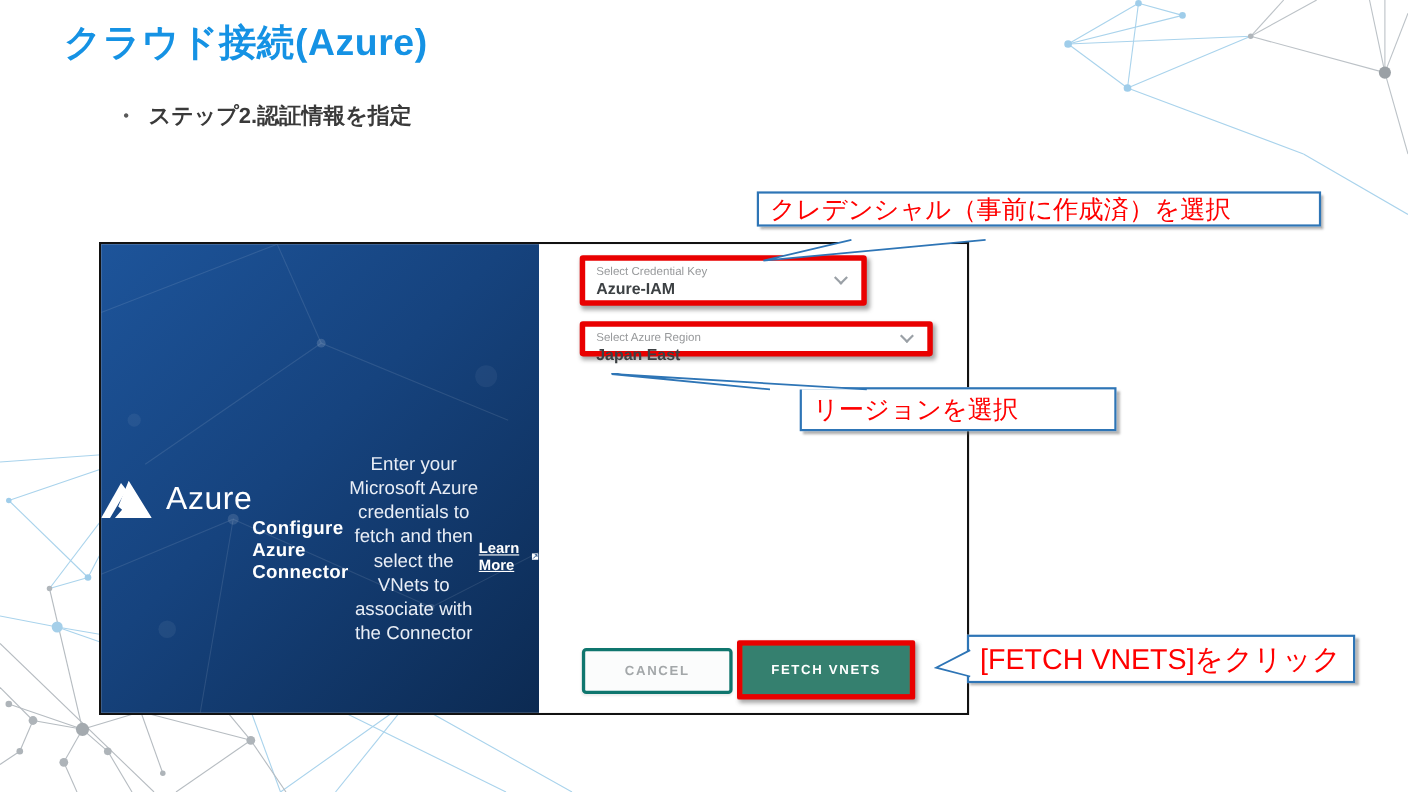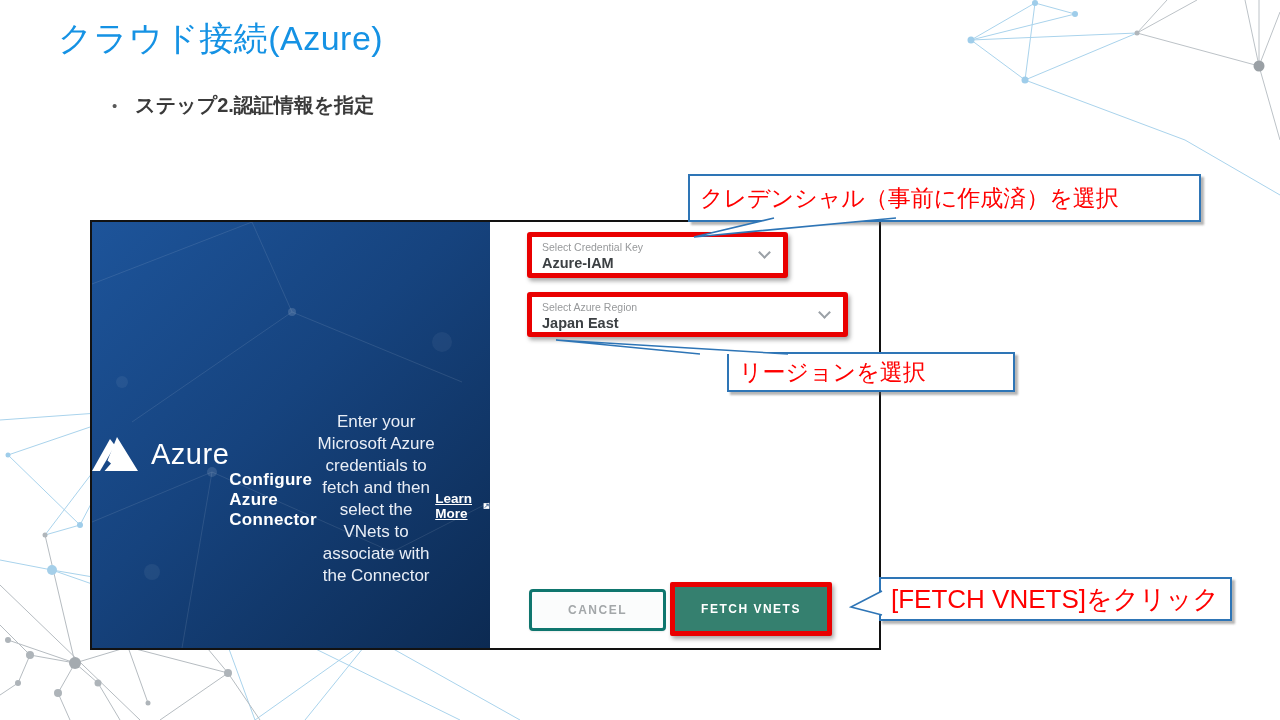--- a/index.html
+++ b/index.html
@@ -3,21 +3,21 @@
 <meta charset="utf-8">
 <style>
   * { margin:0; padding:0; box-sizing:border-box; }
   body { background:#888; font-family:"Liberation Sans","DejaVu Sans",sans-serif; }
   .slide { position:relative; width:1280px; height:720px; background:#ffffff; overflow:hidden; }
 
   .deco { position:absolute; z-index:0; pointer-events:none; }
   #deco-tr { top:0; right:0; }
   #deco-bl { left:0; bottom:0; }
 
-  .page-title { position:absolute; left:58px; top:16px; font-size:34px; font-weight:normal;
+  .page-title { position:absolute; left:58px; top:16px; font-size:34px; font-weight:bold;
     color:#1592e4; letter-spacing:0.5px; z-index:2; }
   .bullet-row { position:absolute; left:112px; top:92px; display:flex; align-items:center; z-index:2; }
   .bullet-dot { font-size:15px; color:#595959; margin-right:18px; }
   .bullet-text { font-size:20px; font-weight:bold; color:#3a3a3a; }
 
   
   .dialog { position:absolute; left:90px; top:220px; width:791px; height:430px;
     border:2px solid #121212; display:flex; background:#fff; z-index:1; }
   .panel-left { position:relative; width:398px; height:100%; overflow:hidden;
     background:linear-gradient(135deg,#1d549a 0%,#16437e 45%,#0c2a52 100%);
@@ -28,21 +28,21 @@
   .cfg-heading { position:relative; color:#ffffff; font-size:17px; font-weight:bold; letter-spacing:0.3px; margin-bottom:12px; }
   .cfg-desc { position:relative; color:#e9eef6; font-size:17px; line-height:22px; text-align:center; margin-bottom:14px; }
   .learn-more { position:relative; color:#ffffff; font-size:13.5px; font-weight:bold;
     text-decoration:underline; display:flex; align-items:center; gap:6px; cursor:pointer; }
 
   .panel-right { position:relative; flex:1; background:#ffffff; }
 
   .red-box { position:absolute; border:5px solid #e90000; border-radius:3px; background:#fff;
     box-shadow:2px 3px 4px rgba(60,60,60,0.45); z-index:6; }
   .field-1 { left:37px; top:10px; width:261px; height:46px; }
-  .field-2 { left:37px; top:70px; width:321px; height:45px; }
+  .field-2 { left:37px; top:70px; width:321px; height:32px; }
   .field-inner { position:relative; width:100%; height:100%; padding:3px 34px 3px 10px; }
   .field-label { font-size:10.5px; color:#97999b; line-height:14px; }
   .field-value { font-size:14.5px; font-weight:600; color:#3c4043; line-height:18px; }
   .chev { position:absolute; right:14px; top:calc(50% - 7px); width:9px; height:9px;
     border-right:2px solid #9aa0a6; border-bottom:2px solid #9aa0a6; transform:rotate(45deg); }
 
   .btn-cancel { position:absolute; left:39px; top:367px; width:137px; height:42px;
     background:#fbfcfc; border:3px solid #0f766e; border-radius:4px; color:#a3a7a9;
     font-size:12px; font-weight:bold; letter-spacing:1.5px; display:flex; align-items:center;
     justify-content:center; cursor:pointer; box-shadow:0 1px 2px rgba(0,0,0,0.08); }
@@ -50,21 +50,21 @@
     border:5px solid #e90000; border-radius:2px; box-shadow:2px 3px 4px rgba(60,60,60,0.45);
     z-index:6; background:#c2410c; }
   .btn-fetch { width:100%; height:100%; background:#35806f; border:none; color:#ffffff;
     font-size:12px; font-weight:bold; letter-spacing:1.5px; display:flex; align-items:center;
     justify-content:center; cursor:pointer; }
 
   
   .callout { position:absolute; background:#ffffff; border:2px solid #2e75b6;
     box-shadow:3px 3px 2px rgba(90,90,90,0.45); display:flex; align-items:center;
     color:#ff0000; z-index:5; padding-left:10px; }
-  .callout-1 { left:688px; top:174px; width:513px; height:48px; font-size:23px; }
+  .callout-1 { left:688px; top:174px; width:513px; height:32px; font-size:23px; }
   .callout-2 { left:727px; top:352px; width:288px; height:40px; font-size:23px; }
   .callout-3 { left:879px; top:577px; width:353px; height:44px; font-size:26px; }
   .tail { position:absolute; z-index:5; pointer-events:none; }
   #tail-1 { left:683px; top:216px; }
   #tail-2 { left:545px; top:332px; }
   #tail-3 { left:845px; top:586px; }
 </style>
 </head>
 <body>
 

